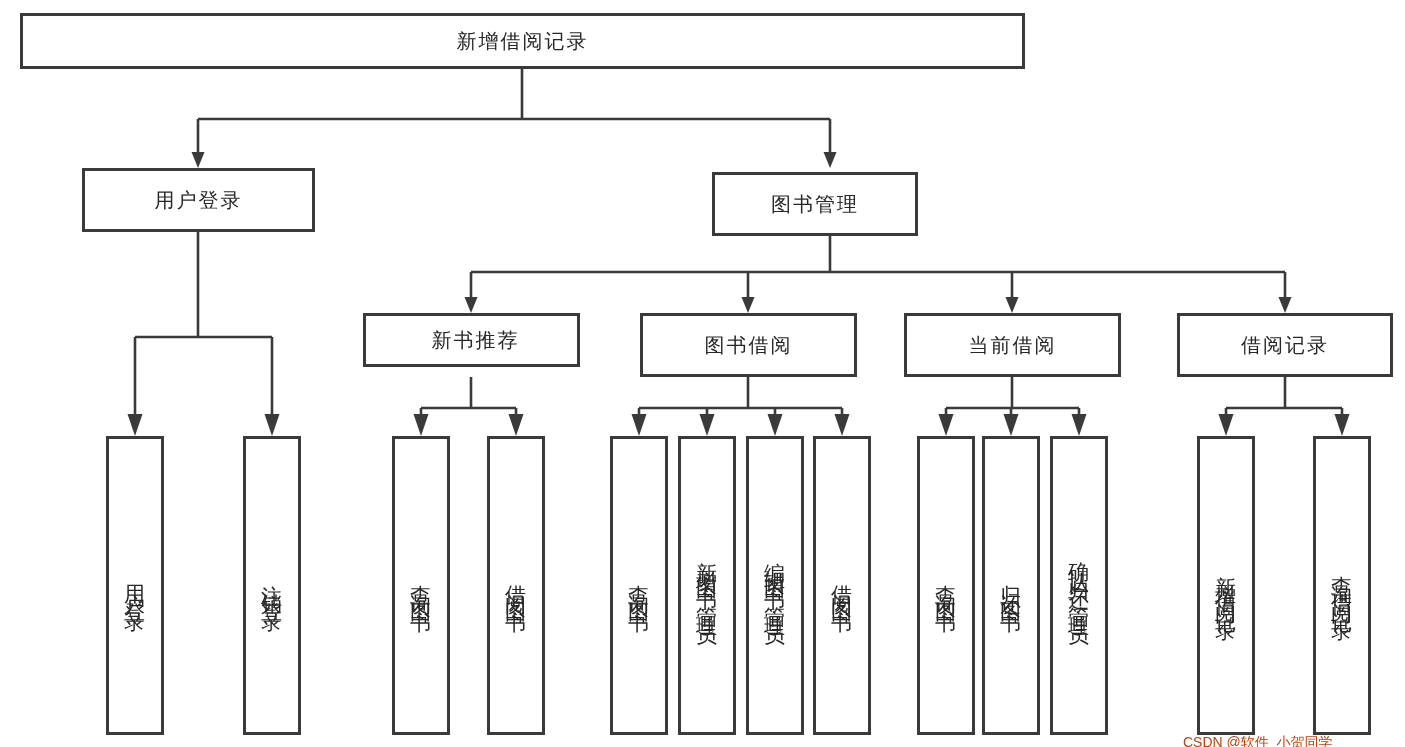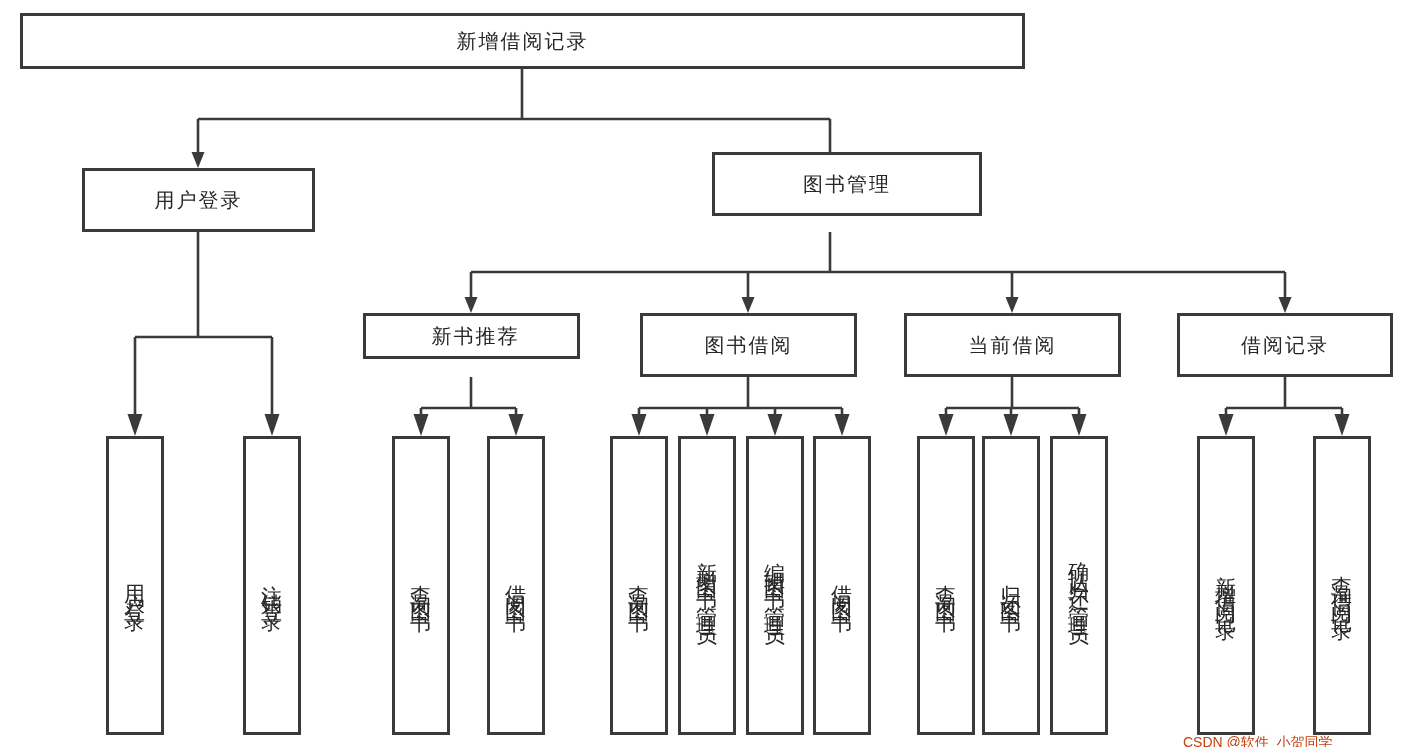--- a/index.html
+++ b/index.html
@@ -91,23 +91,23 @@
       <polygon points="1071.5,414 1086.5,414 1079,436"></polygon>
 
       <polygon points="1218.5,414 1233.5,414 1226,436"></polygon>
       <polygon points="1334.5,414 1349.5,414 1342,436"></polygon>
     </g>
   </svg>
 
   <div class="node hbox" style="left:20px;top:13px;width:1005px;height:56px;">新增借阅记录</div>
 
   <div class="node hbox" style="left:82px;top:168px;width:233px;height:64px;">用户登录</div>
-  <div class="node hbox" style="left:712px;top:152px;width:270px;height:64px;">图书管理</div>
+  <div class="node hbox" style="left:712px;top:172px;width:206px;height:64px;">图书管理</div>
 
-  <div class="node hbox" style="left:363px;top:313px;width:217px;height:46px;padding-left:8px;">新书推荐</div>
+  <div class="node hbox" style="left:363px;top:313px;width:217px;height:54px;padding-left:8px;">新书推荐</div>
   <div class="node hbox" style="left:640px;top:313px;width:217px;height:64px;font-family:Liberation Serif, serif;">图书借阅</div>
   <div class="node hbox" style="left:904px;top:313px;width:217px;height:64px;font-family:Liberation Mono, monospace;">当前借阅</div>
   <div class="node hbox" style="left:1177px;top:313px;width:216px;height:64px;">借阅记录</div>
 
   <div class="node vbox" style="left:106px;top:436px;width:58px;height:299px;">用户登录</div>
   <div class="node vbox" style="left:243px;top:436px;width:58px;height:299px;">注销登录</div>
 
   <div class="node vbox" style="left:392px;top:436px;width:58px;height:299px;">查询图书</div>
   <div class="node vbox" style="left:487px;top:436px;width:58px;height:299px;">借阅图书</div>
 

